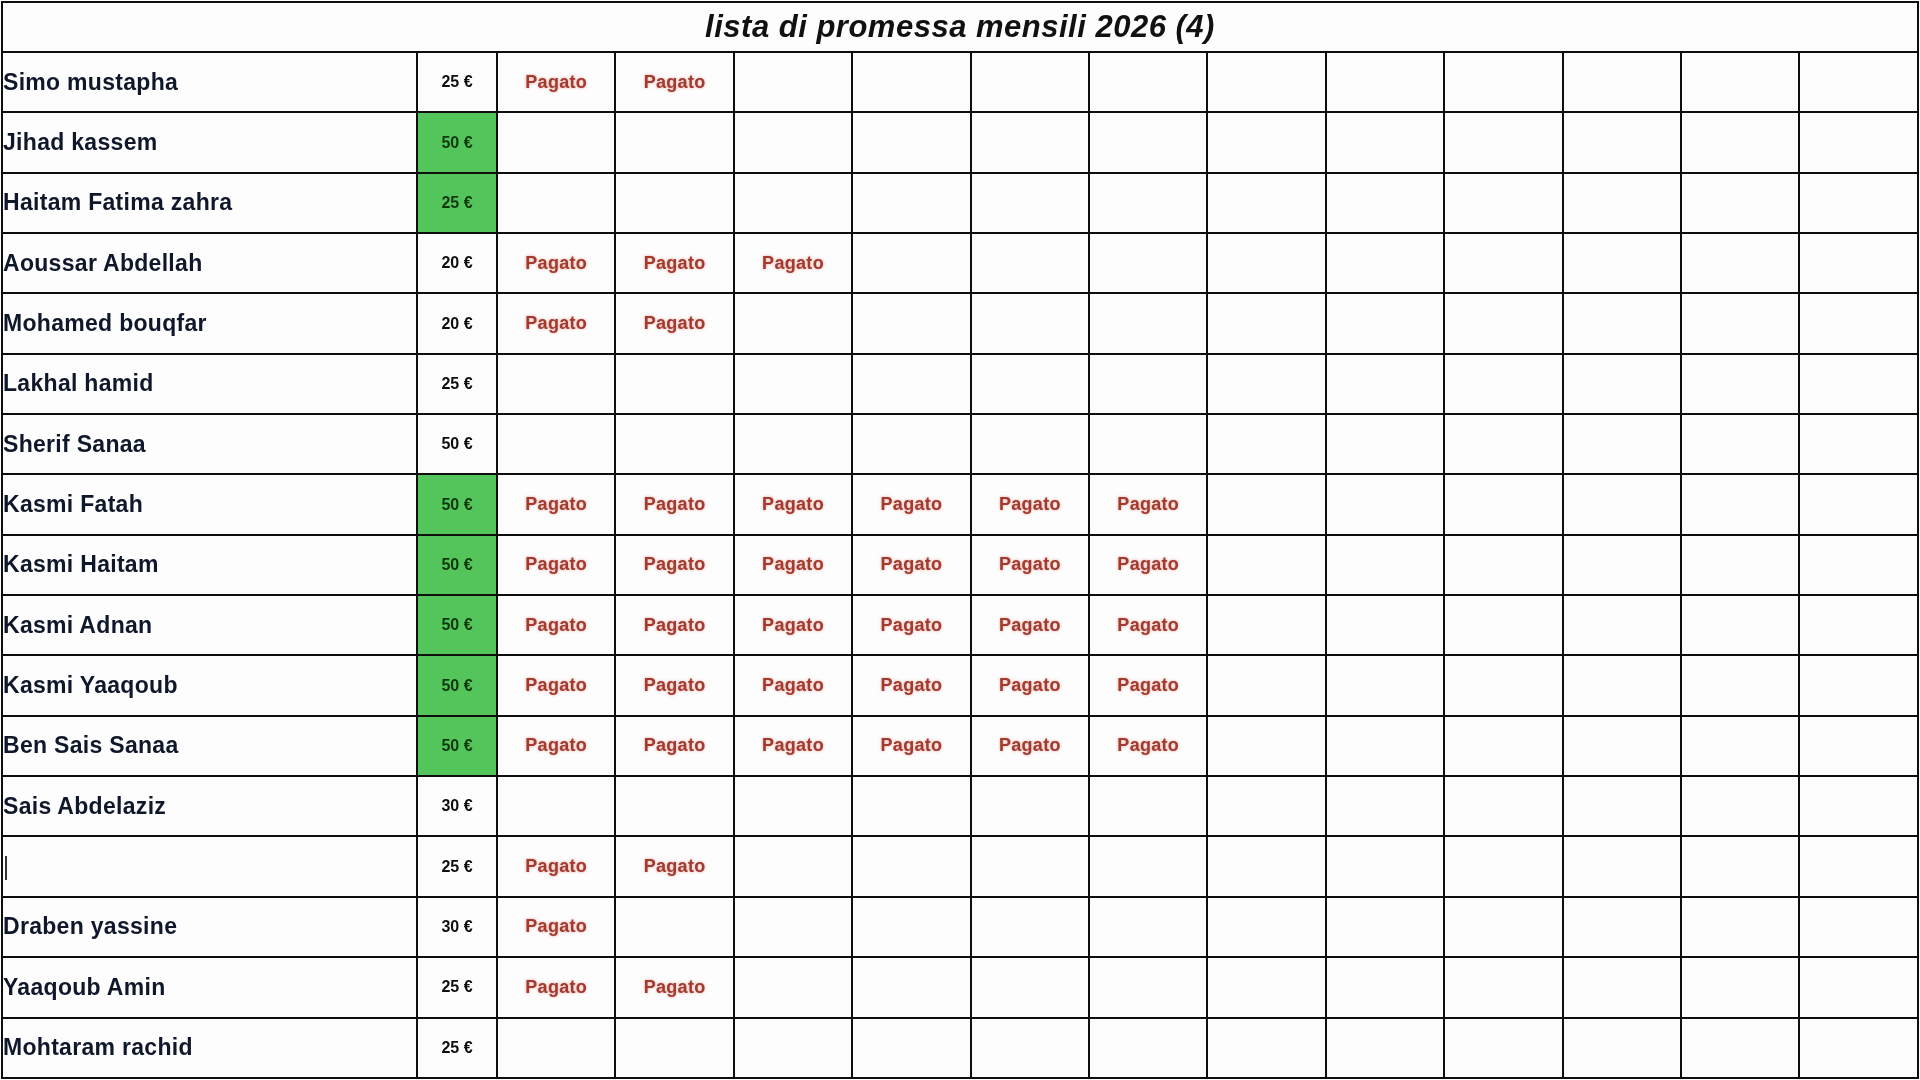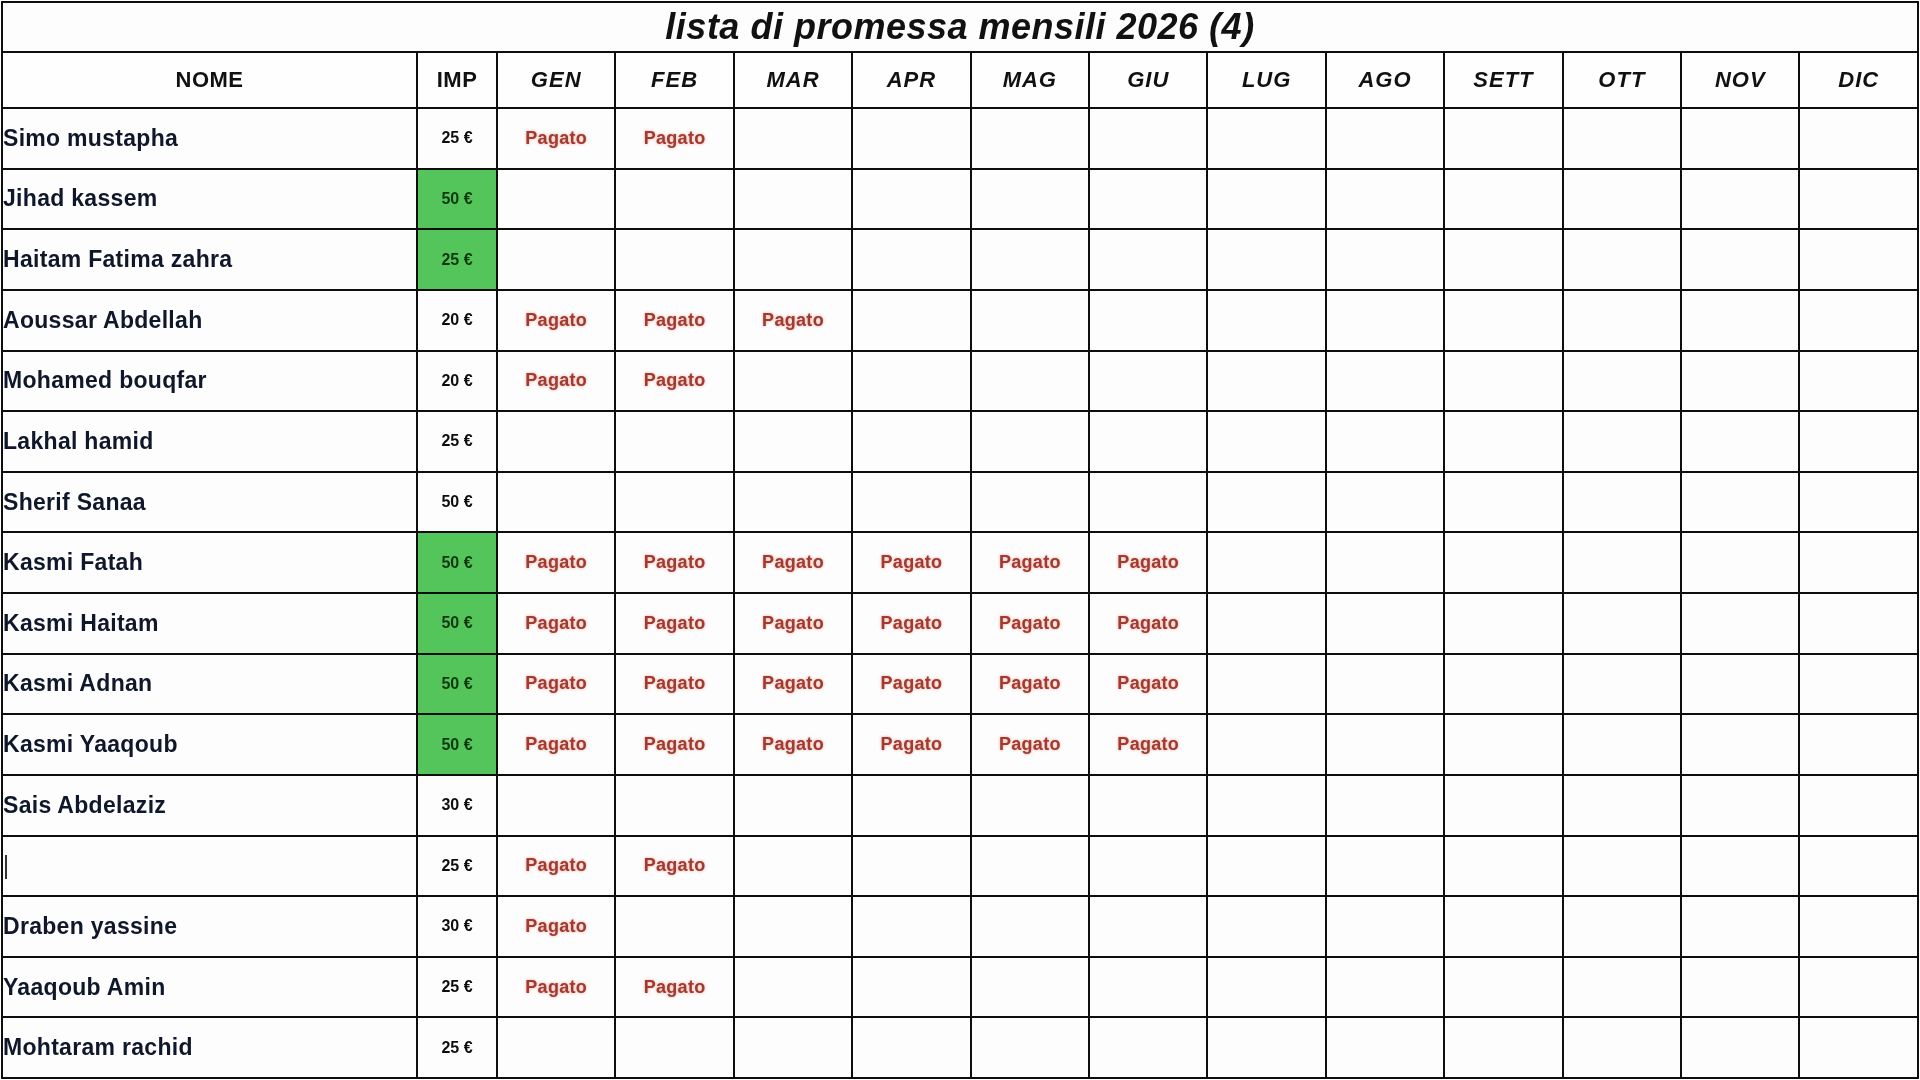--- a/index.html
+++ b/index.html
@@ -28,21 +28,21 @@
     overflow: hidden;
     white-space: nowrap;
     background: #fdfdfd;
   }
   
   td.title-cell {
     background: #fafa02;
     border: 3px solid #000;
     text-align: center;
     vertical-align: middle;
-    font-size: 36px;
+    font-size: 31px;
     font-weight: bold;
     font-style: italic;
     color: #111;
     height: 48px;
     letter-spacing: 0.5px;
   }
   
   tr.header-row { height: 56px; }
   tr.header-row th {
     font-size: 22px;
@@ -114,36 +114,20 @@
         <col>
         <col>
         <col>
         <col>
         <col>
     </colgroup>
     <thead>
       <tr>
         <td class="title-cell" colspan="14">lista di promessa mensili  2026 (4)</td>
       </tr>
-      <tr class="header-row">
-        <th class="nome-head">NOME</th>
-        <th class="imp-head">IMP</th>
-        <th class="month-head">GEN</th>
-        <th class="month-head">FEB</th>
-        <th class="month-head">MAR</th>
-        <th class="month-head">APR</th>
-        <th class="month-head">MAG</th>
-        <th class="month-head">GIU</th>
-        <th class="month-head">LUG</th>
-        <th class="month-head">AGO</th>
-        <th class="month-head">SETT</th>
-        <th class="month-head">OTT</th>
-        <th class="month-head">NOV</th>
-        <th class="month-head">DIC</th>
-      </tr>
     </thead>
     <tbody>
         <tr class="data-row">
           <td class="name-cell">Simo mustapha</td>
           <td class="imp-cell">25 €</td>
           <td class="month-cell pagato">Pagato</td>
           <td class="month-cell pagato">Pagato</td>
           <td class="month-cell"></td>
           <td class="month-cell"></td>
           <td class="month-cell"></td>
@@ -294,20 +278,36 @@
           <td class="month-cell pagato">Pagato</td>
           <td class="month-cell"></td>
           <td class="month-cell"></td>
           <td class="month-cell"></td>
           <td class="month-cell"></td>
           <td class="month-cell"></td>
           <td class="month-cell"></td>
         </tr>
         <tr class="data-row">
           <td class="name-cell">Kasmi Yaaqoub</td>
+          <td class="imp-cell green">50 €</td>
+          <td class="month-cell pagato">Pagato</td>
+          <td class="month-cell pagato">Pagato</td>
+          <td class="month-cell pagato">Pagato</td>
+          <td class="month-cell pagato">Pagato</td>
+          <td class="month-cell pagato">Pagato</td>
+          <td class="month-cell pagato">Pagato</td>
+          <td class="month-cell"></td>
+          <td class="month-cell"></td>
+          <td class="month-cell"></td>
+          <td class="month-cell"></td>
+          <td class="month-cell"></td>
+          <td class="month-cell"></td>
+        </tr>
+        <tr class="data-row">
+          <td class="name-cell">Ben Sais Sanaa</td>
           <td class="imp-cell green">50 €</td>
           <td class="month-cell pagato">Pagato</td>
           <td class="month-cell pagato">Pagato</td>
           <td class="month-cell pagato">Pagato</td>
           <td class="month-cell pagato">Pagato</td>
           <td class="month-cell pagato">Pagato</td>
           <td class="month-cell pagato">Pagato</td>
           <td class="month-cell"></td>
           <td class="month-cell"></td>
           <td class="month-cell"></td>

